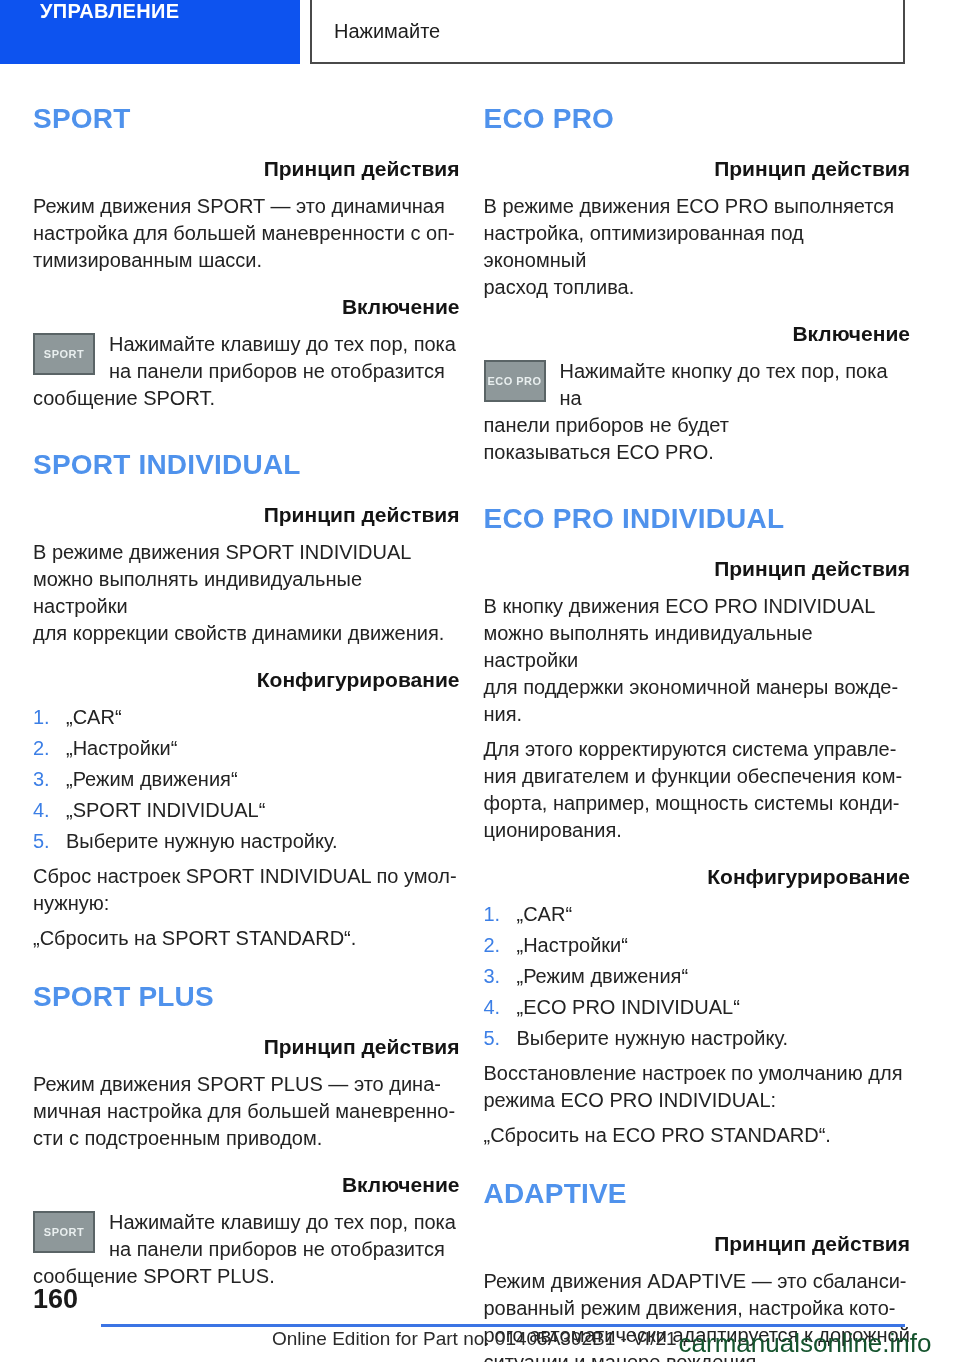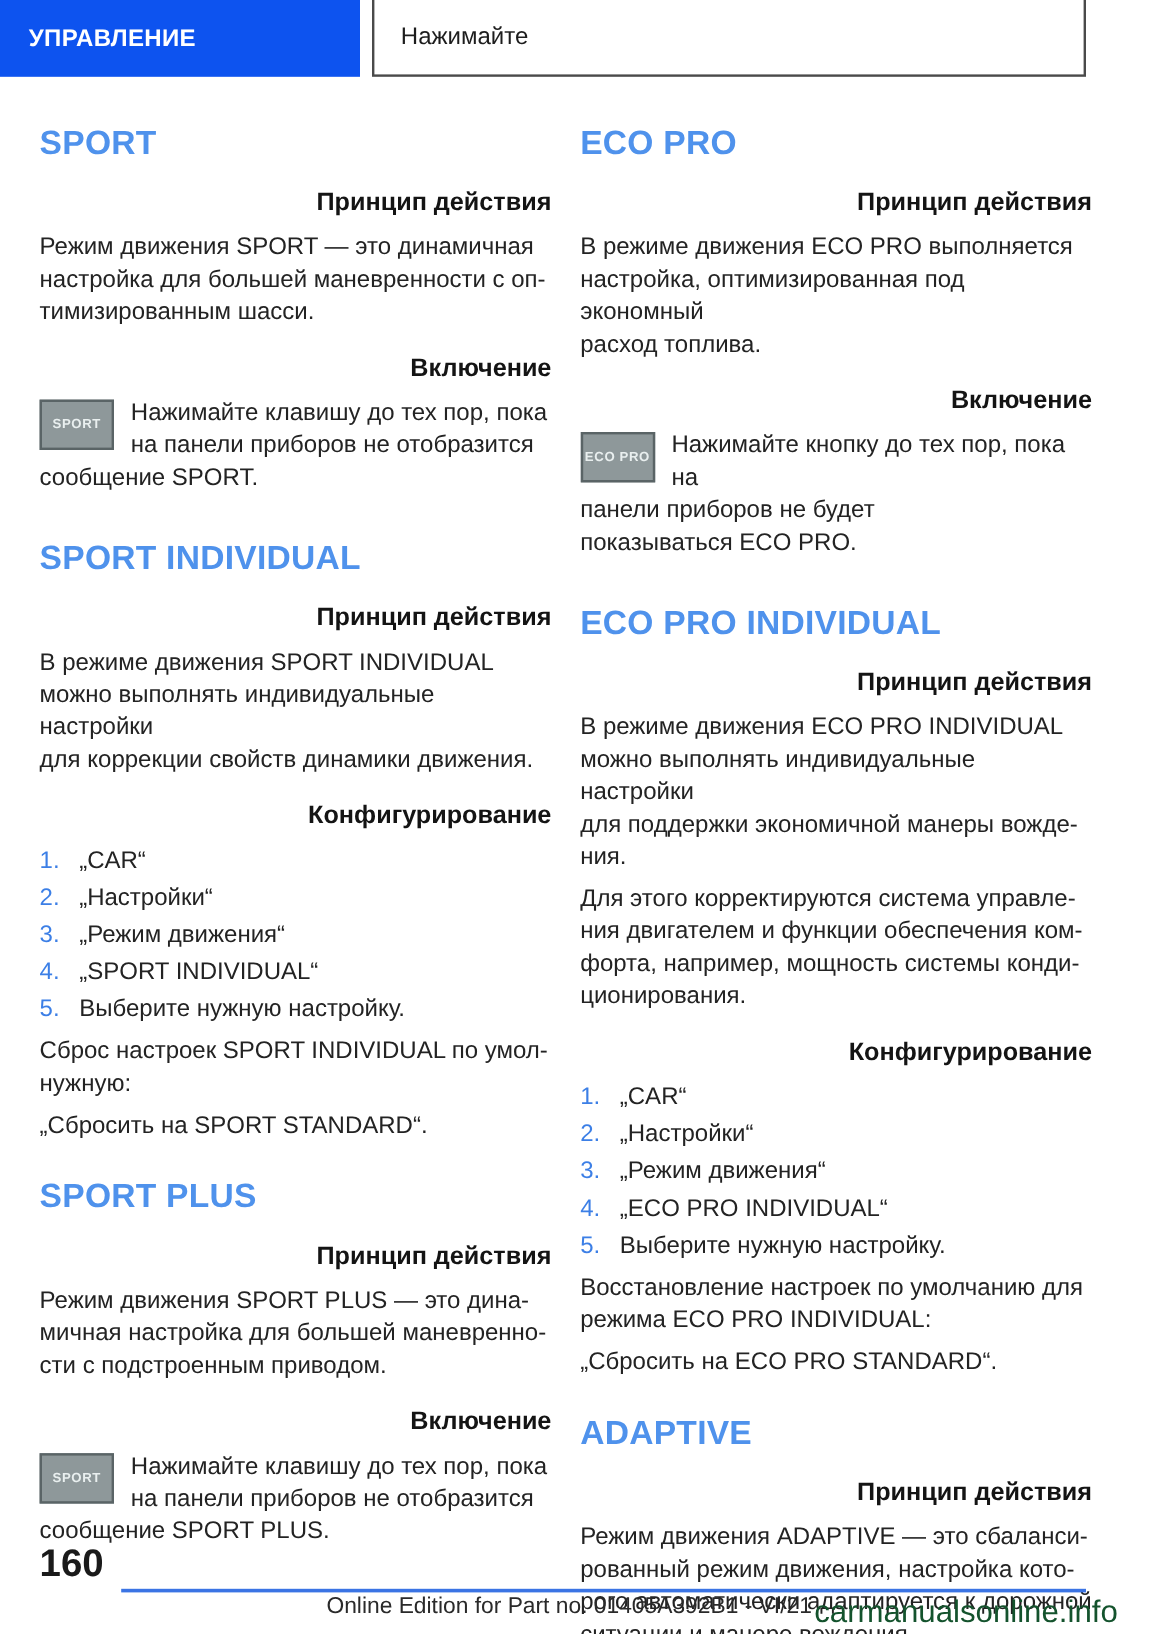--- a/index.html
+++ b/index.html
@@ -9,22 +9,22 @@
     background:#ffffff;
     overflow:hidden;
     font-family:"Liberation Sans","DejaVu Sans",sans-serif;
     color:#222222;
   }
   
   .hdr{position:absolute;top:0;left:0;width:960px;height:64px;}
   .chapter-box{
     position:absolute;left:0;top:0;width:300px;height:64px;
     background:#0d53ef;color:#ffffff;
-    display:flex;align-items:center;
-    padding-left:24px;box-sizing:border-box;
+    display:flex;align-items:flex-start;
+    padding-left:40px;box-sizing:border-box;
     font-size:20px;font-weight:700;letter-spacing:.3px;
   }
   .section-box{
     position:absolute;left:310px;top:-2px;width:595px;height:66px;
     border:2px solid #4a4a4a;box-sizing:border-box;
     display:flex;align-items:center;
     padding-left:22px;
     font-size:20px;color:#1d1d1d;background:#ffffff;
   }
   
@@ -66,21 +66,21 @@
   ol.steps{list-style:none;margin:0 0 8px 0;padding:0;}
   ol.steps li{
     position:relative;
     padding-left:33px;margin-bottom:4px;
     font-size:20px;line-height:27px;color:#232323;
   }
   .step-num{position:absolute;left:0;top:0;color:#3c7fe6;}
   
   .page-number{
     position:absolute;left:33px;top:1284px;
-    font-size:32px;font-weight:700;color:#1a1a1a;
+    font-size:27px;font-weight:700;color:#1a1a1a;
   }
   .footer-rule{
     position:absolute;left:101px;top:1324px;width:804px;height:3px;
     background:#3b74e4;
   }
   .footer-line{
     position:absolute;left:272px;top:1328px;
     display:flex;align-items:flex-start;white-space:nowrap;
   }
   .edition{font-size:19px;color:#2a2a2a;}
@@ -168,21 +168,21 @@
           <span class="mode-button">ECO PRO</span>
           <p class="body">Нажимайте кнопку до тех пор, пока на
 панели приборов не будет
 показываться ECO PRO.</p>
         </div>
       </section>
 
       <section>
         <h2 class="mode-title">ECO PRO INDIVIDUAL</h2>
         <h3 class="subhead">Принцип действия</h3>
-        <p class="body">В режиме движения ECO PRO INDIVIDUAL
+        <p class="body">В кнопку движения ECO PRO INDIVIDUAL
 можно выполнять индивидуальные настройки
 для поддержки экономичной манеры вожде-
 ния.</p>
         <p class="body">Для этого корректируются система управле-
 ния двигателем и функции обеспечения ком-
 форта, например, мощность системы конди-
 ционирования.</p>
         <h3 class="subhead">Конфигурирование</h3>
         <ol class="steps">
           <li><span class="step-num">1.</span><span>„CAR“</span></li>

